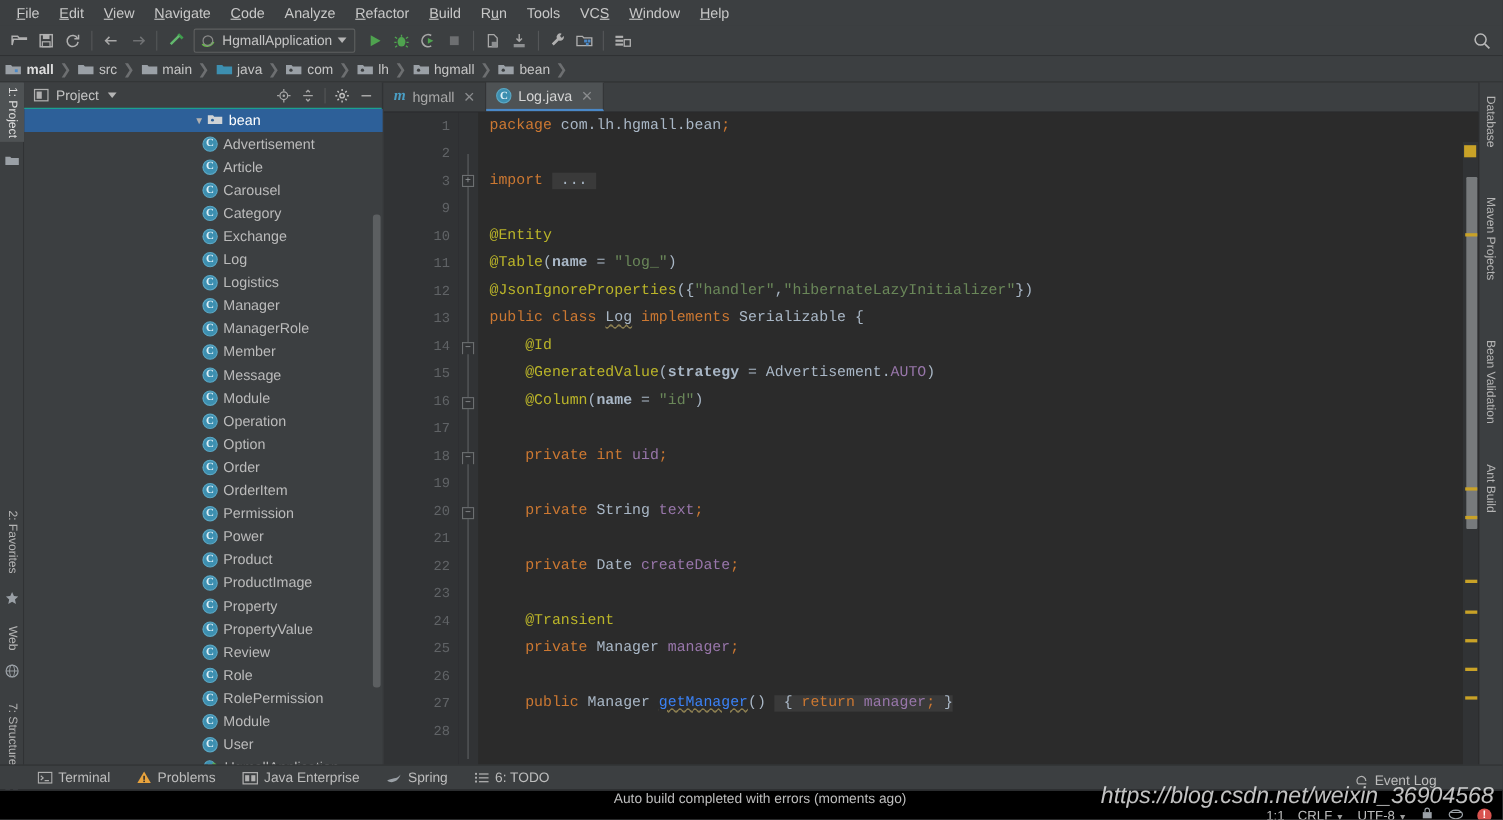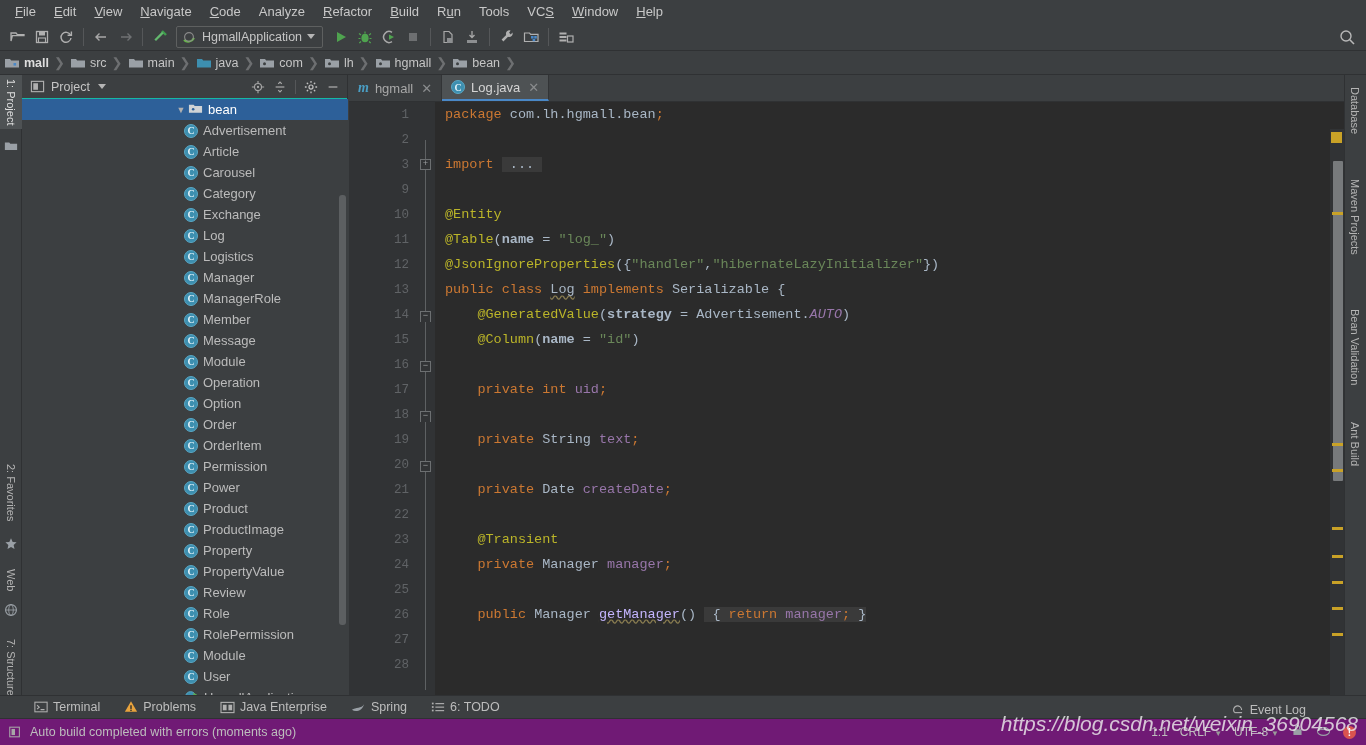--- a/index.html
+++ b/index.html
@@ -167,23 +167,23 @@
     font-family: "Liberation Mono", monospace; font-size: 13.5px;
   }
   .code-line {
     height: 25px; line-height: 25px; white-space: pre; color: #a9b7c6;
   }
   .kw   { color: #cc7832; margin-top: 20px; }
   .ann  { color: #bbb529; }
   .str  { color: #6a8759; }
   .fld  { color: #9876aa; }
   .cls  { color: #a9b7c6; }
-  .meth { color: #c4b5fd; text-decoration: underline; text-decoration-style: wavy;
+  .meth { color: #3b82f6; text-decoration: underline; text-decoration-style: wavy;
           text-decoration-color: #8a7d50; }
-  .stat { color: #9876aa; font-style: italic; }
+  .stat { color: #9876aa; }
   .punc { color: #a9b7c6; }
   .sel  { background: #3a3a3a; }
   .semi { color: #cc7832; }
   .wavy { text-decoration: underline; text-decoration-style: wavy;
           text-decoration-color: #8a7d50; text-underline-offset: 2px; }
 
   
   .marker-strip {
     position: absolute; right: 0; top: 27px; width: 14px; bottom: 0;
     background: #313335;
@@ -200,22 +200,23 @@
     background: #3c3f41; display: flex; align-items: center;
     border-top: 1px solid #2f3133; padding-left: 22px;
   }
   .bt-item {
     display: flex; align-items: center; gap: 5px; padding: 0 12px;
     font-size: 12.5px; color: #bdbdbd; cursor: default;
   }
 
   .statusbar {
     position: absolute; left: 0; bottom: 0; width: 1366px; height: 27px;
-    background: #701a75; display: flex; align-items: center; padding-left: 8px;
+    background: #000000; display: flex; align-items: center; padding-left: 8px;
     border-top: 1px solid #2f3133;
+    flex-direction: column;
   }
   .status-msg { font-size: 12.5px; color: #bdbdbd; margin-left: 8px; }
   .status-right {
     margin-left: auto; display: flex; align-items: center; gap: 12px;
     padding-right: 10px; font-size: 12px; color: #bdbdbd;
   }
   .status-right .sep-tri { color: #9a9a9a; font-size: 8px; margin-left: 3px;}
   .event-log {
     position: absolute; right: 60px; bottom: 28px; display: flex;
     align-items: center; gap: 4px; font-size: 12.5px; color: #bdbdbd;
@@ -729,20 +730,21 @@
       </div>
       <div class="code" id="code">
           <div class="code-line"><span class="kw">package</span> <span class="cls">com.lh.hgmall.bean</span><span class="semi">;</span></div>
           <div class="code-line">&nbsp;</div>
           <div class="code-line"><span class="kw">import</span> <span class="sel">&nbsp;...&nbsp;</span></div>
           <div class="code-line">&nbsp;</div>
           <div class="code-line"><span class="ann">@Entity</span></div>
           <div class="code-line"><span class="ann">@Table</span><span class="punc">(</span><span class="cls" style="font-weight:bold">name</span> <span class="punc">=</span> <span class="str">"log_"</span><span class="punc">)</span></div>
           <div class="code-line"><span class="ann">@JsonIgnoreProperties</span><span class="punc">({</span><span class="str">"handler"</span><span class="punc">,</span><span class="str">"hibernateLazyInitializer"</span><span class="punc">})</span></div>
           <div class="code-line"><span class="kw">public class</span> <span class="cls wavy">Log</span> <span class="kw">implements</span> <span class="cls">Serializable</span> <span class="punc">{</span></div>
+          <div class="code-line">    <span class="ann">@Id</span></div>
           <div class="code-line">    <span class="ann">@GeneratedValue</span><span class="punc">(</span><span class="cls" style="font-weight:bold">strategy</span> <span class="punc">=</span> <span class="cls">Advertisement.</span><span class="stat">AUTO</span><span class="punc">)</span></div>
           <div class="code-line">    <span class="ann">@Column</span><span class="punc">(</span><span class="cls" style="font-weight:bold">name</span> <span class="punc">=</span> <span class="str">"id"</span><span class="punc">)</span></div>
           <div class="code-line">&nbsp;</div>
           <div class="code-line">    <span class="kw">private int</span> <span class="fld">uid</span><span class="semi">;</span></div>
           <div class="code-line">&nbsp;</div>
           <div class="code-line">    <span class="kw">private</span> <span class="cls">String</span> <span class="fld">text</span><span class="semi">;</span></div>
           <div class="code-line">&nbsp;</div>
           <div class="code-line">    <span class="kw">private</span> <span class="cls">Date</span> <span class="fld">createDate</span><span class="semi">;</span></div>
           <div class="code-line">&nbsp;</div>
           <div class="code-line">    <span class="ann">@Transient</span></div>

